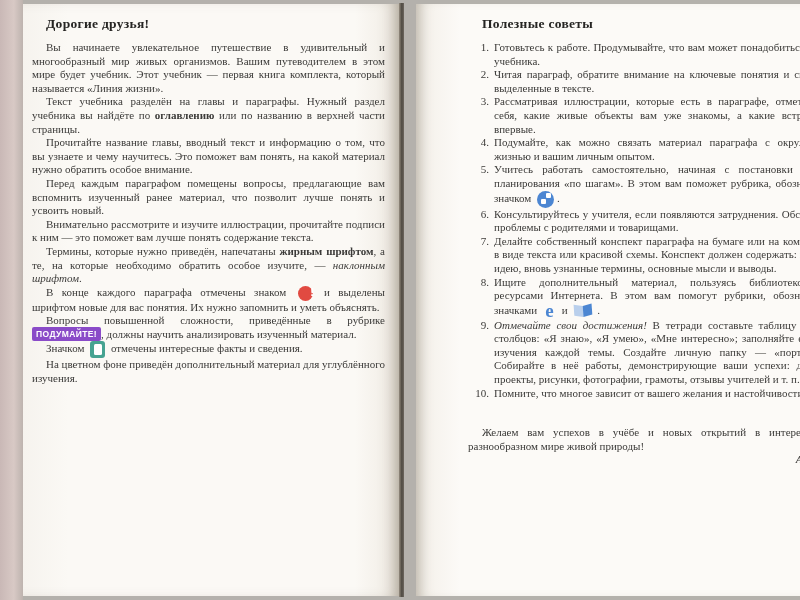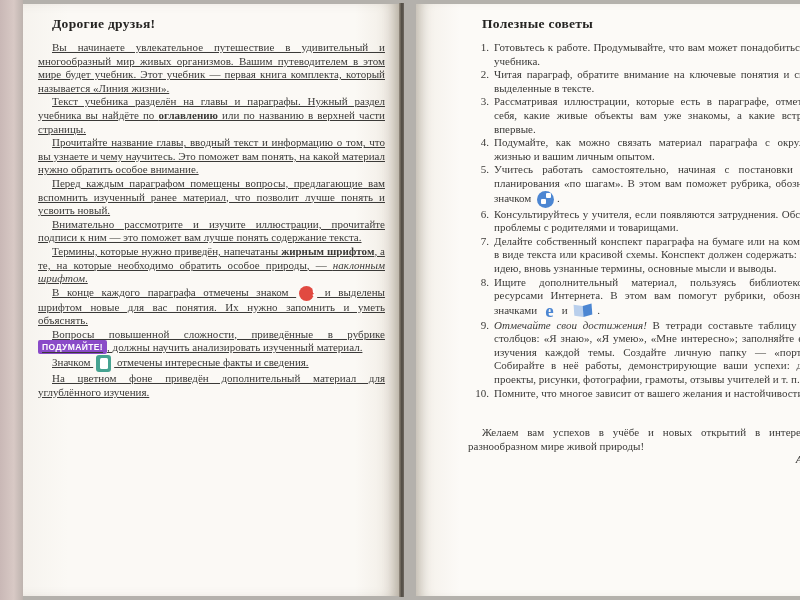--- a/index.html
+++ b/index.html
@@ -25,29 +25,29 @@
     left:416px;width:440px;
     background:linear-gradient(90deg,#f3efe8,#fcfaf7 10%);
     box-shadow:inset 12px 0 14px -9px rgba(92,80,60,.4);
   }
   .spine{
     position:absolute;left:399px;top:3px;width:5px;height:594px;
     background:linear-gradient(90deg,#958c7f,#4e4941 55%,#6e6densed75f);
     background:linear-gradient(90deg,#958c7f,#4e4941 55%,#6e675f);
   }
   .inner{position:relative;height:100%;box-sizing:border-box;color:#3b3a38;}
-  .page-left .inner{padding:12px 15px 0 15px;}
+  .page-left .inner{padding:12px 15px 0 9px;}
   .page-right .inner{padding:12px 17px 0 52px;}
   .title{
     font-size:13.5px;font-weight:bold;color:#262523;
     margin:0 0 9px 14px;letter-spacing:.3px;
   }
   .para{
     margin:0;font-size:11px;line-height:13.6px;
-    text-align:justify;text-indent:14px;text-decoration:underline;
+    text-align:justify;text-indent:14px;
   }
   .closing{
     margin:26px 0 0 0;font-size:11px;line-height:13.6px;
     text-align:justify;text-indent:14px;
   }
   .signature{
     margin:0 4px 0 0;font-size:11px;font-style:italic;text-align:right;font-weight:bold;
   }
   .tips{display:block;}
   .tip{display:grid;grid-template-columns:21px 1fr;column-gap:5px;}
@@ -125,21 +125,21 @@
 
   <div class="page page-left">
     <div class="inner">
       <h1 class="title">Дорогие друзья!</h1>
       <div id="left-paragraphs">
           <p class="para"><span>Вы начинаете увлекательное путешествие в удивительный и многообразный мир живых организмов. Вашим путеводителем в этом мире будет учебник. Этот учебник — первая книга комплекта, который называется «Линия жизни».</span></p>
           <p class="para"><span>Текст учебника разделён на главы и параграфы. Нужный раздел учебника вы найдёте по </span><span class="seg-b">оглавлению</span><span> или по названию в верхней части страницы.</span></p>
           <p class="para"><span>Прочитайте название главы, вводный текст и информацию о том, что вы узнаете и чему научитесь. Это поможет вам понять, на какой материал нужно обратить особое внимание.</span></p>
           <p class="para"><span>Перед каждым параграфом помещены вопросы, предлагающие вам вспомнить изученный ранее материал, что позволит лучше понять и усвоить новый.</span></p>
           <p class="para"><span>Внимательно рассмотрите и изучите иллюстрации, прочитайте подписи к ним — это поможет вам лучше понять содержание текста.</span></p>
-          <p class="para"><span>Термины, которые нужно приведён, напечатаны </span><span class="seg-b">жирным шрифтом</span><span>, а те, на которые необходимо обратить особое природы, — </span><span class="seg-i">наклонным шрифтом</span><span>.</span></p>
+          <p class="para"><span>Термины, которые нужно приведён, напечатаны </span><span class="seg-b">жирным шрифтом</span><span>, а те, на которые необходимо обратить особое изучите, — </span><span class="seg-i">наклонным шрифтом</span><span>.</span></p>
           <p class="para"><span>В конце каждого параграфа отмечены знаком </span><span class="inline-icon icon-exclaim">!</span><span> и выделены шрифтом новые для вас понятия. Их нужно запомнить и уметь объяснять.</span></p>
           <p class="para"><span>Вопросы повышенной сложности, приведённые в рубрике </span><span class="seg-badge">ПОДУМАЙТЕ!</span><span>, должны научить анализировать изученный материал.</span></p>
           <p class="para"><span>Значком </span><span class="inline-icon icon-factbook"></span><span> отмечены интересные факты и сведения.</span></p>
           <p class="para"><span>На цветном фоне приведён дополнительный материал для углублённого изучения.</span></p>
         </div>
     </div>
   </div>
 
   <div class="spine"></div>
 

